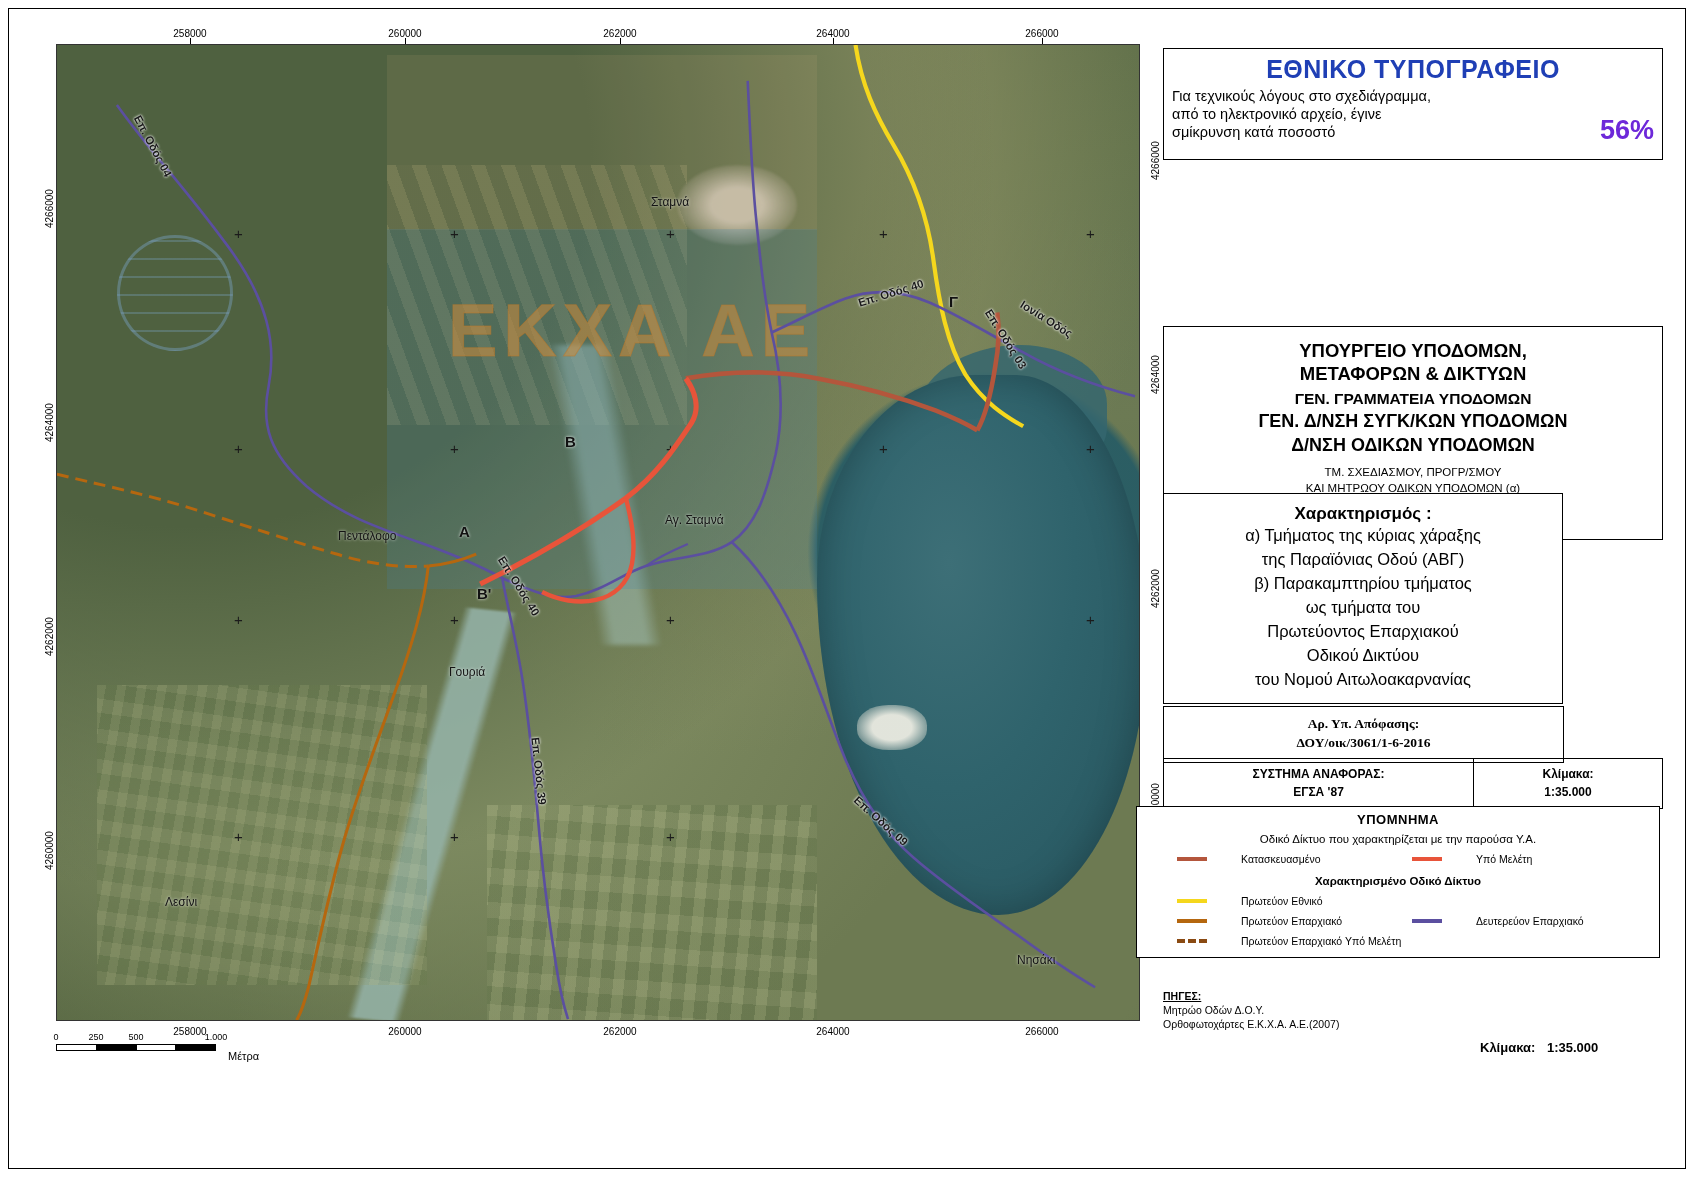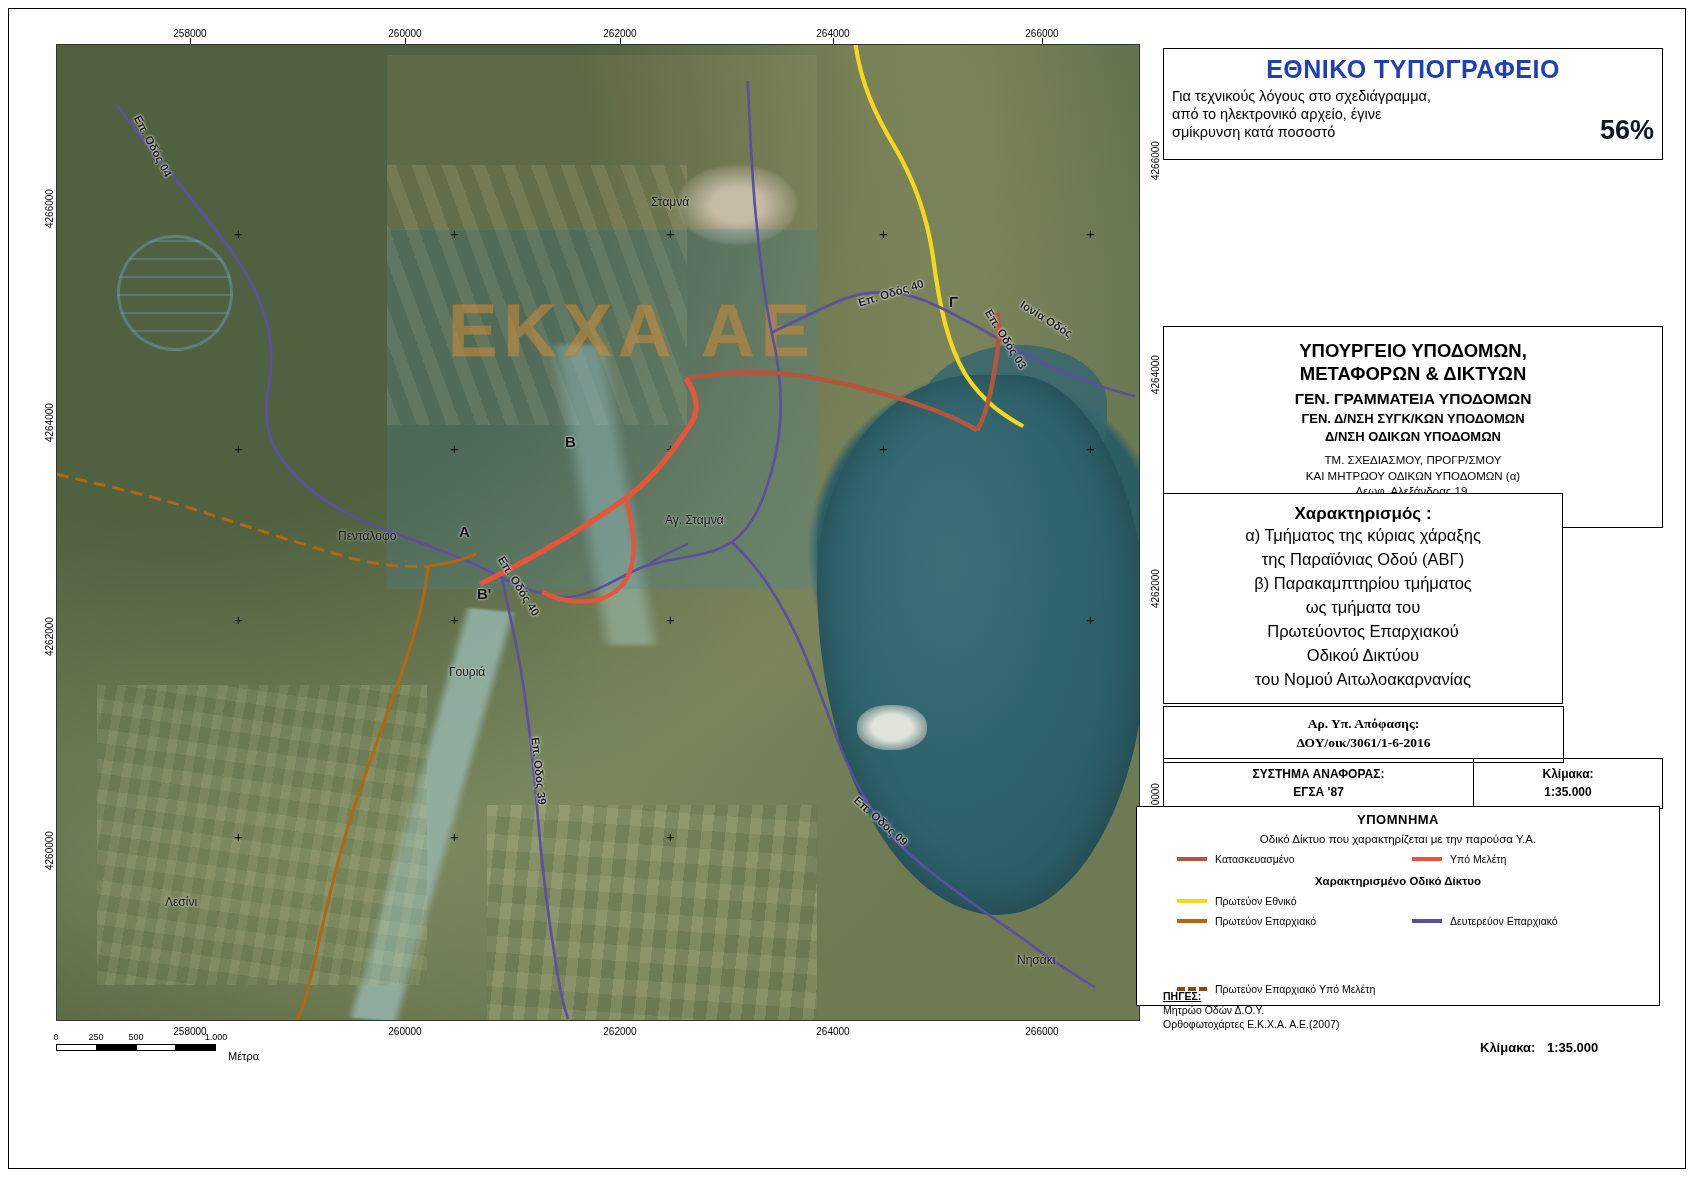--- a/index.html
+++ b/index.html
@@ -220,46 +220,46 @@
   #notice { position: absolute; left: 1163px; top: 48px; width: 500px; height: 112px; padding: 4px 8px 0 8px; }
   #notice .title {
     color: #1f3fb5;
     font-weight: bold;
     font-size: 25px;
     text-align: center;
     letter-spacing: .5px;
     margin-top: 2px;
   }
   #notice .body { font-size: 14.5px; color: #000; line-height: 1.24; margin-top: 4px; text-align: left; }
-  #notice .pct { color: #0f172a; font-weight: bold; font-size: 27px; float: right; line-height: .9; margin-top: -6px;}
+  #notice .pct { color: #6d28d9; font-weight: bold; font-size: 27px; float: right; line-height: .9; margin-top: -6px;}
   
   #ministry { position: absolute; left: 1163px; top: 326px; width: 500px; }
   #ministry .inner { padding: 12px 10px 12px 10px; text-align: center; }
   #ministry .l1 { font-size: 18.5px; font-weight: bold; line-height: 1.25; }
   #ministry .l2 { font-size: 15.5px; font-weight: bold; margin-top: 5px; }
-  #ministry .l3 { font-size: 13px; font-weight: bold; margin-top: 3px; }
+  #ministry .l3 { font-size: 18px; font-weight: bold; margin-top: 3px; }
   #ministry .small { font-size: 11.5px; margin-top: 9px; line-height: 1.35; }
   #charact { position: absolute; left: 1163px; top: 493px; width: 400px; }
   #charact .inner { padding: 10px 10px 12px; text-align: center; }
   #charact .hdr { font-size: 17px; font-weight: bold; }
   #charact .line { font-size: 16.5px; font-weight: normal; line-height: 1.45; }
   #decision { position: absolute; left: 1163px; top: 706px; width: 401px; font-family: Liberation Serif, serif; }
   #decision .inner { padding: 8px 10px 9px; text-align: center; font-size: 13.5px; font-weight: bold; line-height: 1.4; }
   #refscale { position: absolute; left: 1163px; top: 758px; width: 500px; display: flex; justify-content: center; }
   #refscale .cell { box-sizing: border-box; border: 1px solid #000; padding: 6px 4px 7px; text-align: center; font-size: 12px; font-weight: bold; line-height: 1.5; }
   #refscale .cell.left { width: 62%; border-right: none; }
   #refscale .cell.right { width: 38%; }
   
   #legend { position: absolute; left: 1136px; top: 806px; width: 524px; }
   #legend .inner { padding: 5px 10px 10px; }
   #legend .lg-title { text-align: center; font-size: 13px; font-weight: bold; letter-spacing: .5px; }
   #legend .lg-sub { text-align: center; font-size: 11.5px; margin-top: 6px; }
   #legend .lg-sub2 { text-align: center; font-size: 11.5px; font-weight: bold; margin-top: 10px; }
   .lg-row { display: flex; margin-top: 8px; }
-  .lg-item { display: flex; align-items: center; }
+  .lg-item { display: flex; align-items: center; gap: 26px; }
   .lg-item .swatch { width: 30px; height: 0; border-top: 4px solid #888; margin-right: 8px; }
   .lg-item .label { font-size: 10.5px; }
   .lg-col-a { width: 50%; padding-left: 30px; box-sizing: border-box; }
   .lg-col-b { width: 50%; padding-left: 14px; box-sizing: border-box; }
   .dashed-sw { width: 30px; height: 0; border-top: 4px dashed #8a4a12; margin-right: 8px; }
   
   #sources { position: absolute; left: 1163px; top: 989px; width: 500px; font-size: 10.5px; line-height: 1.35; }
   #sources .hd { font-weight: bold; text-decoration: underline; }
   #scale-note { position: absolute; left: 1480px; top: 1040px; font-size: 13px; font-weight: bold; }
 </style>
@@ -490,21 +490,21 @@
         </div>
         <div class="lg-col-b">
           <div class="lg-item">
             <span class="swatch" style="border-top-color:#5b4fa0;"></span>
             <span class="label">Δευτερεύον Επαρχιακό</span>
           </div>
         </div>
       </div>
 
       <div class="lg-row">
-        <div class="lg-col-a" style="width:100%;margin-top:48px;">
+        <div class="lg-col-a" style="width:100%;">
           <div class="lg-item">
             <span class="dashed-sw"></span>
             <span class="label">Πρωτεύον Επαρχιακό Υπό Μελέτη</span>
           </div>
         </div>
       </div>
     </div>
   </div>
 
   <div id="sources">

